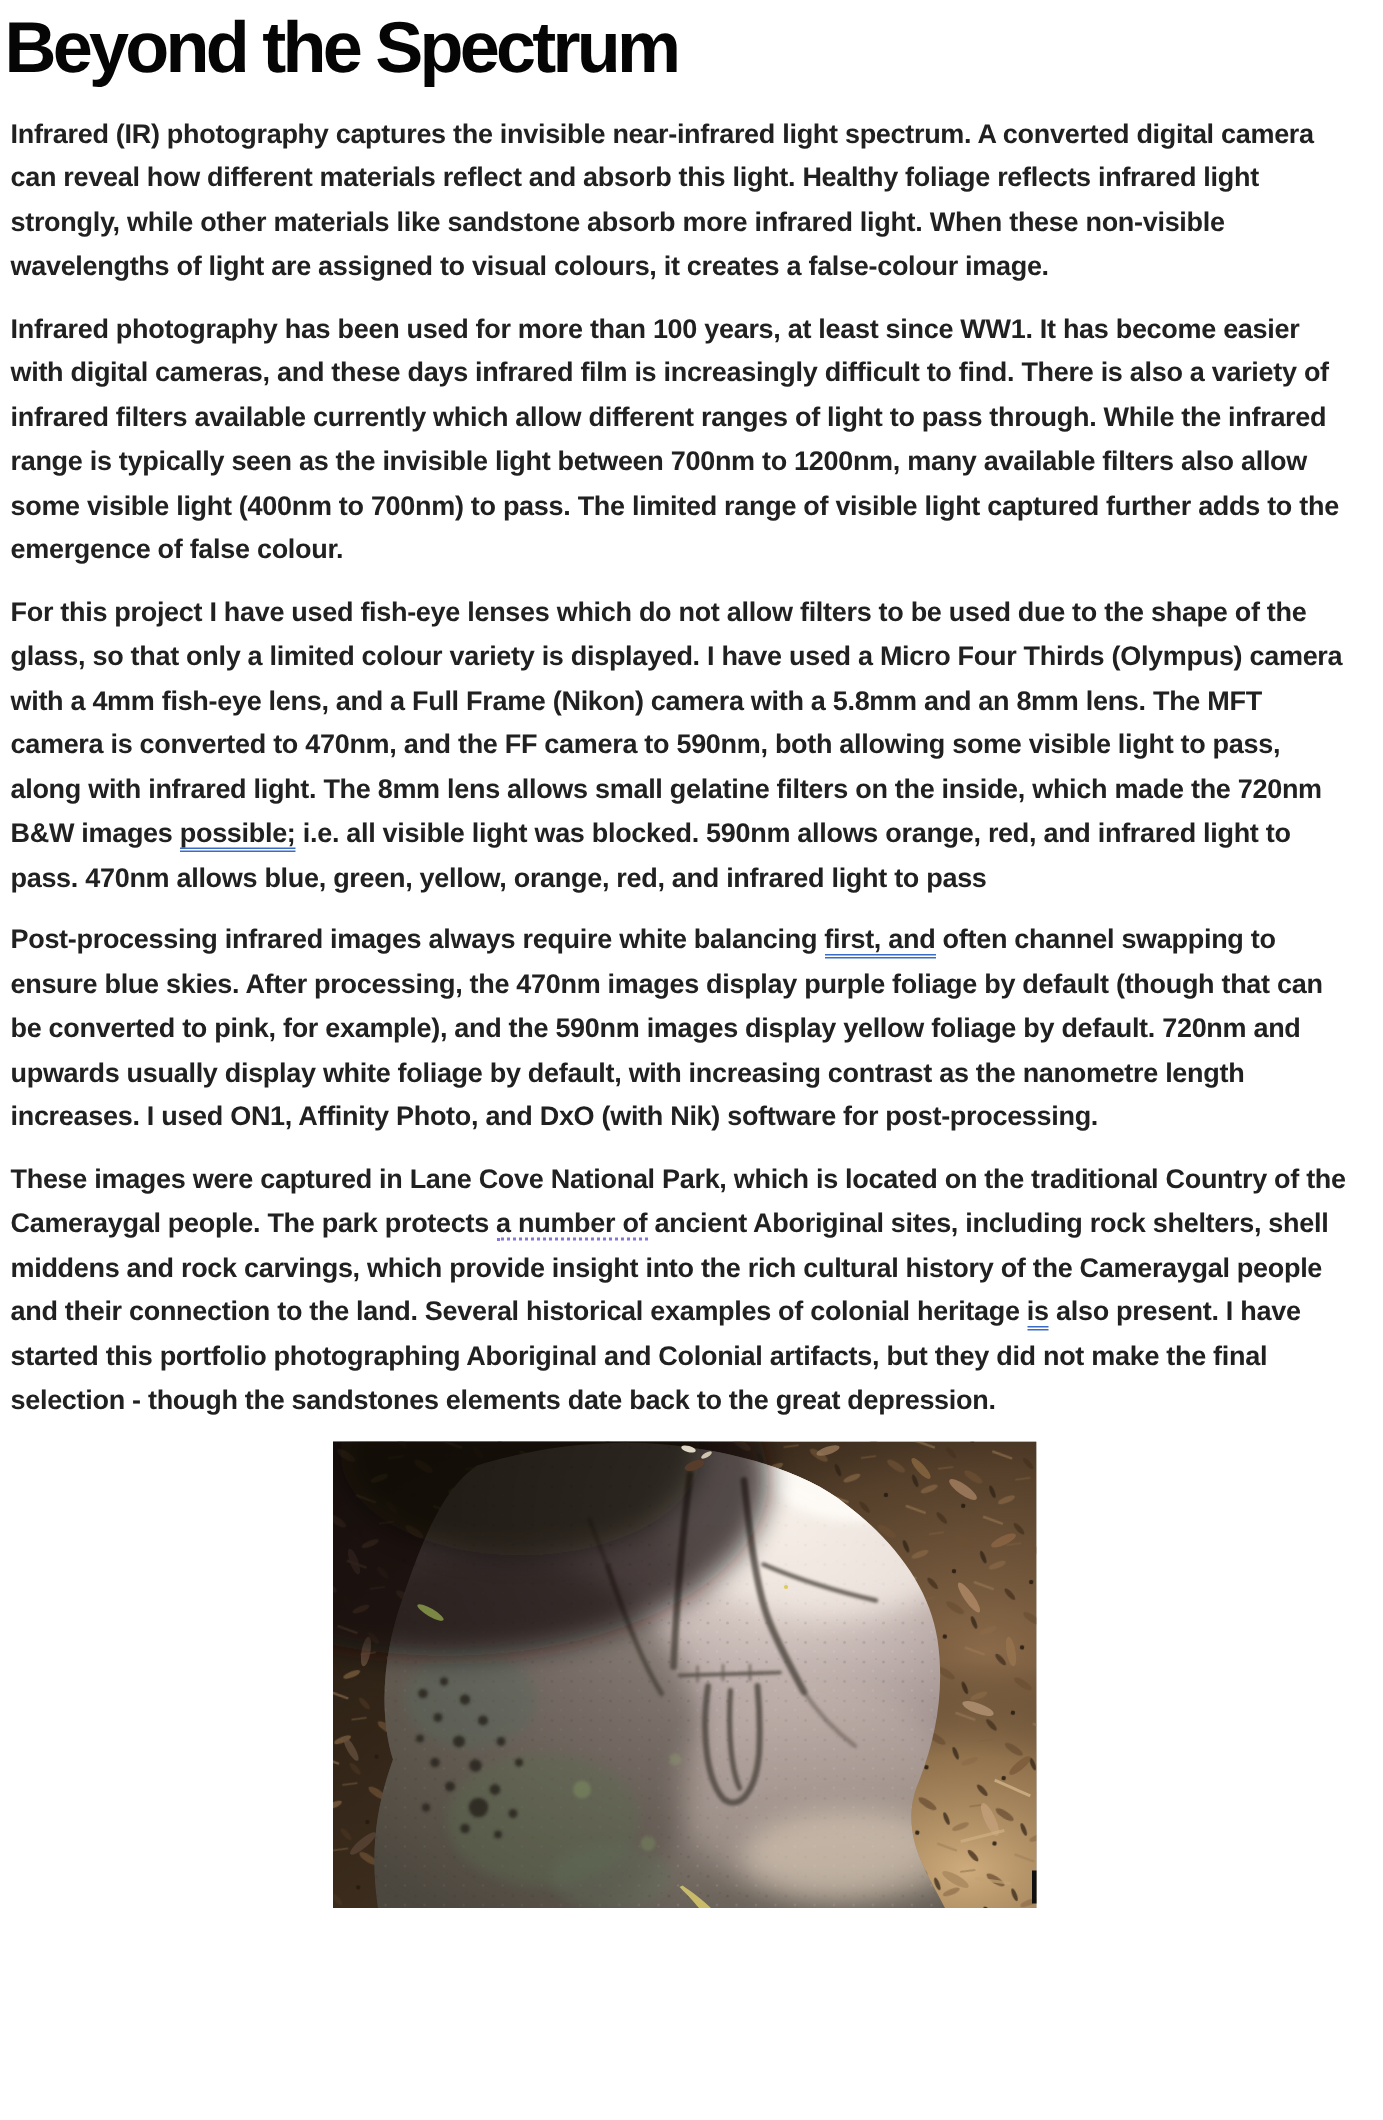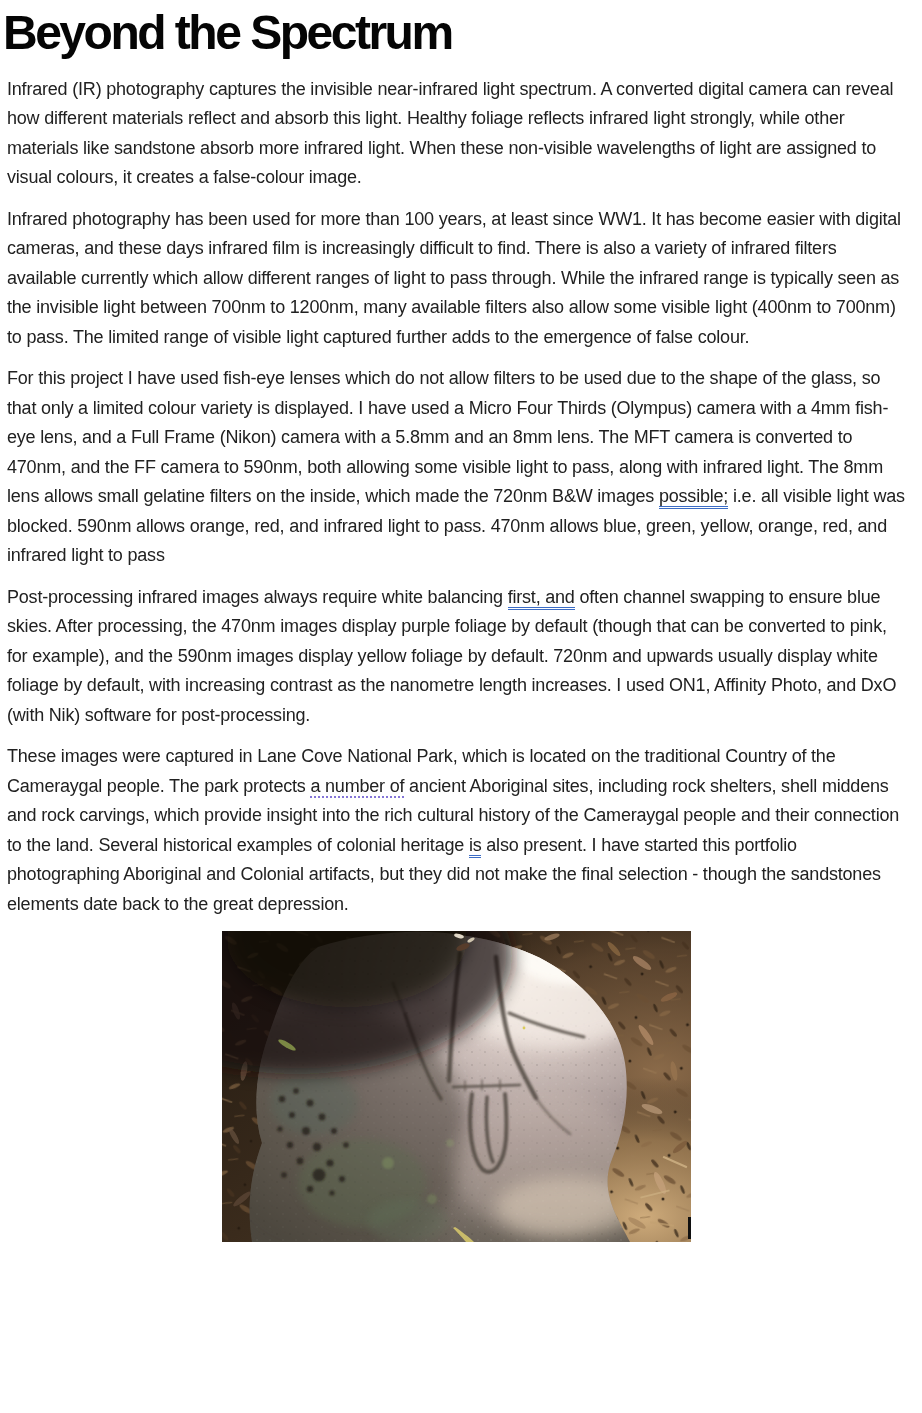--- a/index.html
+++ b/index.html
@@ -22,20 +22,21 @@
     line-height: 1.12;
     margin: 5px 0 15px -4px;
   }
   p.body-para {
     font-size: 18px;
     line-height: 29.5px;
     letter-spacing: -0.2px;
     margin: 12px 0 12px 0;
     max-width: 898px;
     color: #212121;
+    font-weight: bold;
   }
   
   .mark-grammar {
     border-bottom: 3px double #3b6cc5;
     padding-bottom: 0px;
   }
   .mark-refine {
     border-bottom: 2px dotted #8475d8;
     padding-bottom: 0px;
   }

